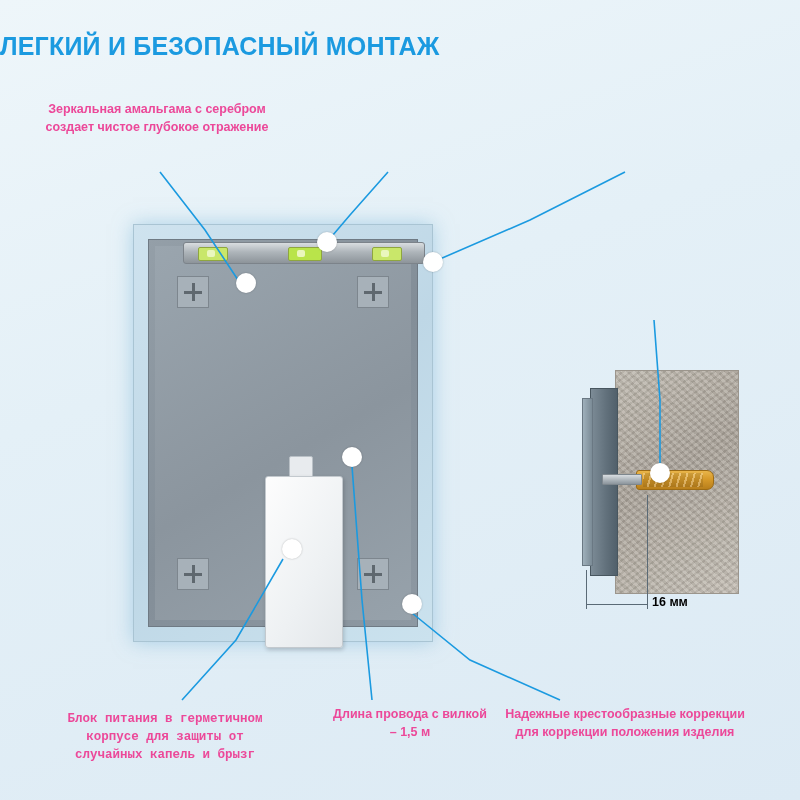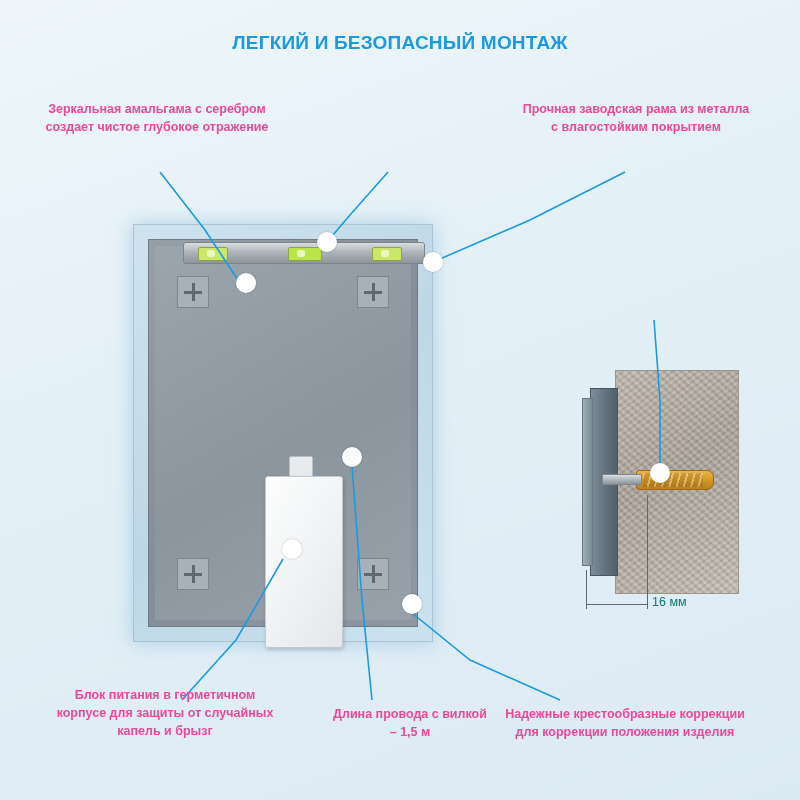--- a/index.html
+++ b/index.html
@@ -16,22 +16,22 @@
   .stage {
     position: relative;
     width: 800px;
     height: 800px;
   }
   .title {
     position: absolute;
     top: 32px;
     left: 0;
     width: 800px;
-    text-align: center;
-    font-size: 19px;
+    text-align: left;
+    font-size: 25px;
     font-weight: bold;
     color: #1b9ae0;
     letter-spacing: 0.2px;
   }
   .caption {
     position: absolute;
     font-size: 12.5px;
     font-weight: bold;
     color: #ec4899;
     line-height: 1.45;
@@ -245,22 +245,22 @@
     width: 1px;
     background: #5a6a76;
   }
   .dim-tick.t1 { left: 586px; top: 570px; height: 38px; }
   .dim-tick.t2 { left: 647px; top: 495px; height: 113px; }
   .dim-label {
     position: absolute;
     left: 652px;
     top: 595px;
     font-size: 12.5px;
-    font-weight: normal;
-    color: #0f766e;
+    font-weight: bold;
+    color: #000000;
   }
 </style>
 </head>
 <body>
 
 <div class="stage">
 
   <div class="title">ЛЕГКИЙ И БЕЗОПАСНЫЙ МОНТАЖ</div>
 
   <div class="mirror-outer">
@@ -315,22 +315,21 @@
   <div class="dot" style="left:317px; top:232px;"></div>
   <div class="dot" style="left:423px; top:252px;"></div>
   <div class="dot" style="left:650px; top:463px;"></div>
   <div class="dot" style="left:282px; top:539px;"></div>
   <div class="dot" style="left:342px; top:447px;"></div>
   <div class="dot" style="left:402px; top:594px;"></div>
 
   <div class="caption c-center" style="left:38px; top:100px; width:238px;">Зеркальная амальгама с серебром создает чистое глубокое отражение</div>
 
 
-  <div class="caption c-center" style="left:520px; top:100px; width:232px;">Прочная заводская рама из металла с влагостойким покрытием</div>
-
-
-  <div class="caption c-center" style="left:50px; top:686px; width:230px;">Блок питания в герметичном корпусе для защиты от случайных капель и брызг</div>
+
+
+  <div class="caption c-center" style="left:50px; top:710px; width:230px;font-family:Liberation Mono, monospace;">Блок питания в герметичном корпусе для защиты от случайных капель и брызг</div>
 
   <div class="caption c-left" style="left:330px; top:705px; width:160px;text-align:center;">Длина провода с вилкой – 1,5 м</div>
 
   <div class="caption c-center" style="left:500px; top:705px; width:250px;">Надежные крестообразные коррекции для коррекции положения изделия</div>
 
 </div>
 
 </body></html>

